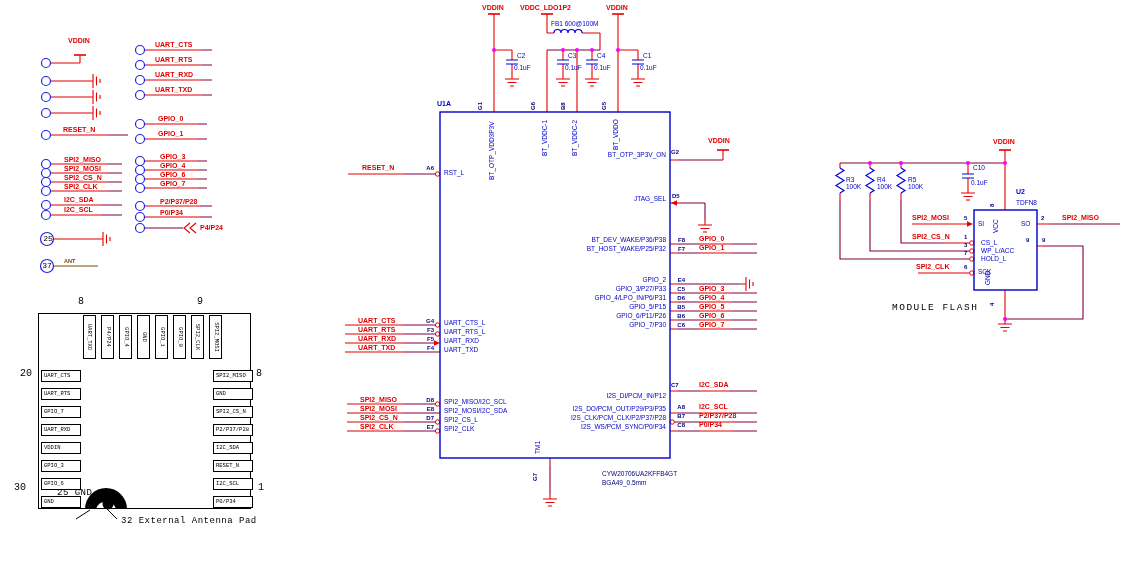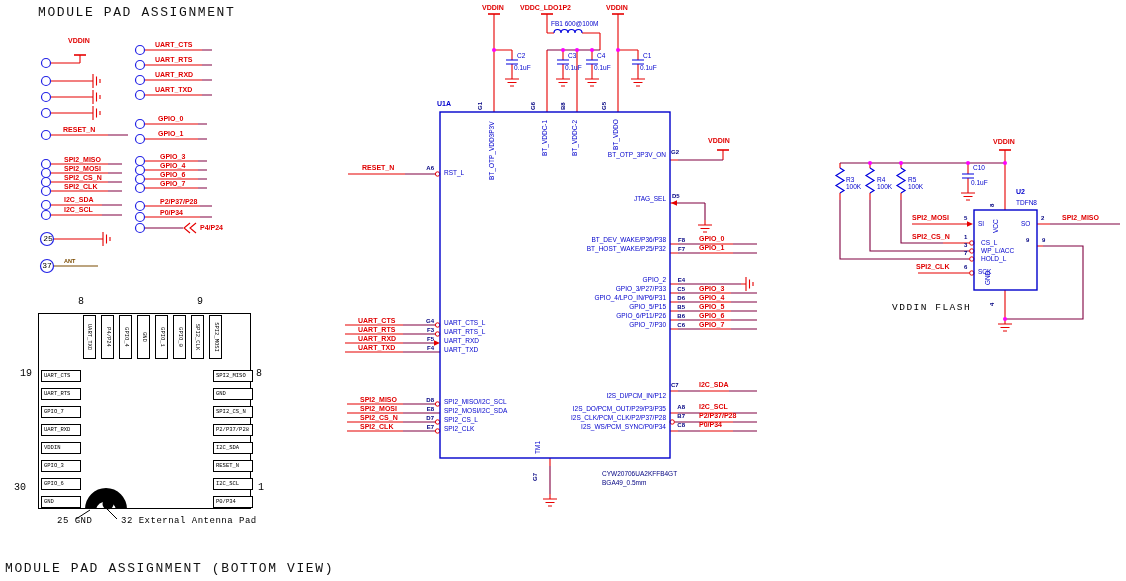--- a/index.html
+++ b/index.html
@@ -174,22 +174,20 @@
   <rect class="icbox" x="974" y="210" width="63" height="80"></rect>
 
   <g>
     <path d="M85,509 A21,21 0 0 1 127,509 L116,509 A10.5,10.5 0 0 0 96,509 Z" fill="#000"></path>
     <circle cx="108" cy="504" r="5.5" fill="#000"></circle>
     <line class="wk" x1="90" y1="510" x2="76" y2="519"></line>
     <line class="wk" x1="107" y1="509" x2="117" y2="519"></line>
   </g>
 </svg>
 
-<div class="lab t13" style="left:38px;top:6px">MODULE PAD ASSIGNMENT</div>
-<div class="lab t13" style="left:5px;top:562px">MODULE PAD ASSIGNMENT (BOTTOM VIEW)</div>
 
 <div class="lab r7s" style="left:68px;top:37px">VDDIN</div>
 <div class="lab r7s" style="left:63px;top:126px">RESET_N</div>
 <div class="lab r7s" style="left:200px;top:224px">P4/P24</div>
 <div class="lab ant" style="left:64px;top:258px">ANT</div>
 <div class="lab mono8" style="left:40px;top:235px;width:16px;text-align:center">25</div>
 <div class="lab mono8" style="left:40px;top:262px;width:14px;text-align:center">37</div>
 
 <div id="conn-uart" class="stack r7" style="left:155px;top:41px;gap:8px">
       <div class="si">UART_CTS</div>
@@ -218,21 +216,21 @@
       <div class="si">GPIO_7</div>
     </div>
 <div class="stack r7" style="left:160px;top:198px;gap:4px">
       <div class="si">P2/P37/P28</div>
       <div class="si">P0/P34</div>
     </div>
 
 <div class="fpbox"></div>
 <div class="lab mono10" style="left:78px;top:297px">8</div>
 <div class="lab mono10" style="left:197px;top:297px">9</div>
-<div class="lab mono10" style="left:20px;top:369px">19</div>
+<div class="lab mono10" style="left:20px;top:369px">20</div>
 <div class="lab mono10" style="left:14px;top:483px">30</div>
 <div class="lab mono10" style="left:256px;top:369px">8</div>
 <div class="lab mono10" style="left:258px;top:483px">1</div>
 <div class="stack row" style="left:83px;top:315px;gap:5px">
       <div class="pad-v">
         <span class="si">UART_TXD</span>
       </div>
       <div class="pad-v">
         <span class="si">P4/P24</span>
       </div>
@@ -300,21 +298,21 @@
       <div class="pad-h">
         <span class="si">RESET_N</span>
       </div>
       <div class="pad-h">
         <span class="si">I2C_SCL</span>
       </div>
       <div class="pad-h">
         <span class="si">P0/P34</span>
       </div>
     </div>
-<div class="lab mono9" style="left:57px;top:516px">25 GND</div>
+<div class="lab mono9" style="left:57px;top:488px">25 GND</div>
 <div class="lab mono9" style="left:121px;top:516px">32 External Antenna Pad</div>
 
 <div class="lab r7s" style="left:482px;top:4px">VDDIN</div>
 <div class="lab r7s" style="left:520px;top:4px">VDDC_LDO1P2</div>
 <div class="lab r7s" style="left:606px;top:4px">VDDIN</div>
 <div class="lab b65s" style="left:551px;top:20px">FB1 600@100M</div>
 <div class="lab b65s" style="left:517px;top:52px">C2</div>
 <div class="lab b65s" style="left:514px;top:64px">0.1uF</div>
 <div class="lab b65s" style="left:568px;top:52px">C3</div>
 <div class="lab b65s" style="left:565px;top:64px">0.1uF</div>
@@ -438,21 +436,21 @@
     </div>
 <div class="stack r7" style="left:699px;top:403px;gap:2px">
       <div class="si">I2C_SCL</div>
       <div class="si">P2/P37/P28</div>
       <div class="si">P0/P34</div>
     </div>
 
 <div class="lab b65s vt" style="left:542px;top:446px">TM1</div>
 <div class="lab n6s vt" style="left:539px;top:473px">G7</div>
 
-<div class="lab mono95" style="left:892px;top:303px">VDDIN FLASH</div>
+<div class="lab mono95" style="left:892px;top:303px">MODULE FLASH</div>
 <div class="lab b7s" style="left:1016px;top:188px">U2</div>
 <div class="lab b65s" style="left:1016px;top:199px">TDFN8</div>
 <div class="lab r7s" style="left:993px;top:138px">VDDIN</div>
 <div class="stack b65 row" style="left:846px;top:176px;gap:14px">
       <div class="rc">
         <div class="si">R3</div>
         <div class="si">100K</div>
       </div>
       <div class="rc">
         <div class="si">R4</div>

